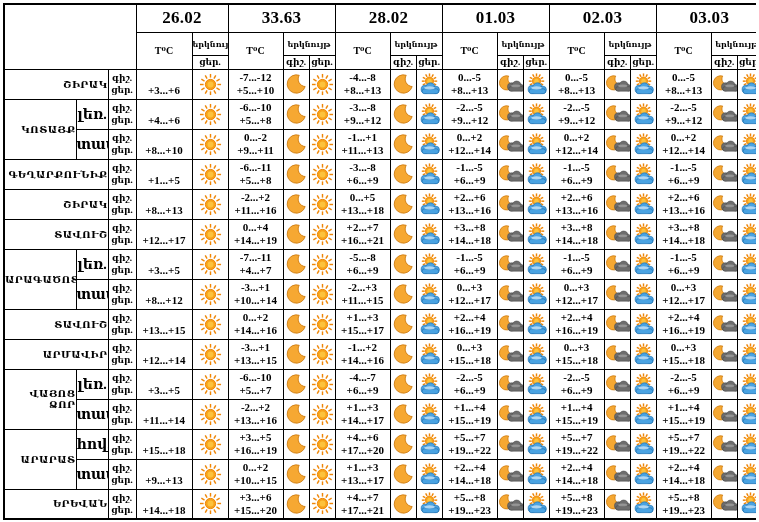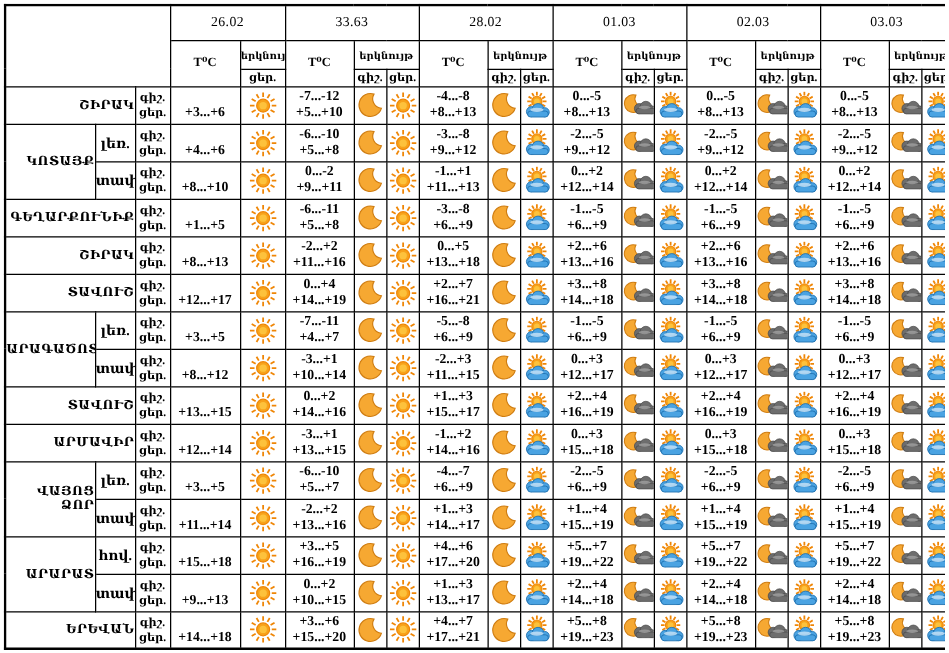--- a/index.html
+++ b/index.html
@@ -1,25 +1,25 @@
 <!DOCTYPE html>
 <html><head>
 <meta charset="utf-8">
 <style>
   html,body{margin:0;padding:0;background:#fff;}
   body{margin:3px;font-family:"Liberation Serif","DejaVu Serif",serif;color:#000;}
   table{border-collapse:collapse;table-layout:fixed;width:752px;border:2px solid #000;}
   th,td{border:1px solid #000;padding:0;text-align:center;vertical-align:middle;overflow:hidden;background:#fff;}
   .title{font-size:16px;font-weight:bold;font-style:italic;}
-  .date-h{font-size:11px;font-weight:normal;letter-spacing:.3px;}
+  .date-h{font-size:17px;font-weight:bold;letter-spacing:.3px;}
   .tc{font-size:10px;font-weight:bold;}
   .sky{font-size:8px;font-weight:bold;}
   .nd{font-size:9px;font-weight:bold;}
   .region{font-size:10px;font-weight:bold;letter-spacing:.4px;line-height:11px;text-align:right;}
-  .zone{font-size:11px;font-weight:bold;}
+  .zone{font-size:14px;font-weight:bold;}
   .lbl{font-size:9px;font-weight:bold;line-height:12px;}
   .temp{font-size:11px;font-weight:bold;line-height:13px;white-space:nowrap;}
   .icon svg{display:block;margin:0 auto;}
 </style>
 </head>
 <body>
 
 <table id="weather-table">
   <colgroup id="cols">
       <col style="width:72px">

